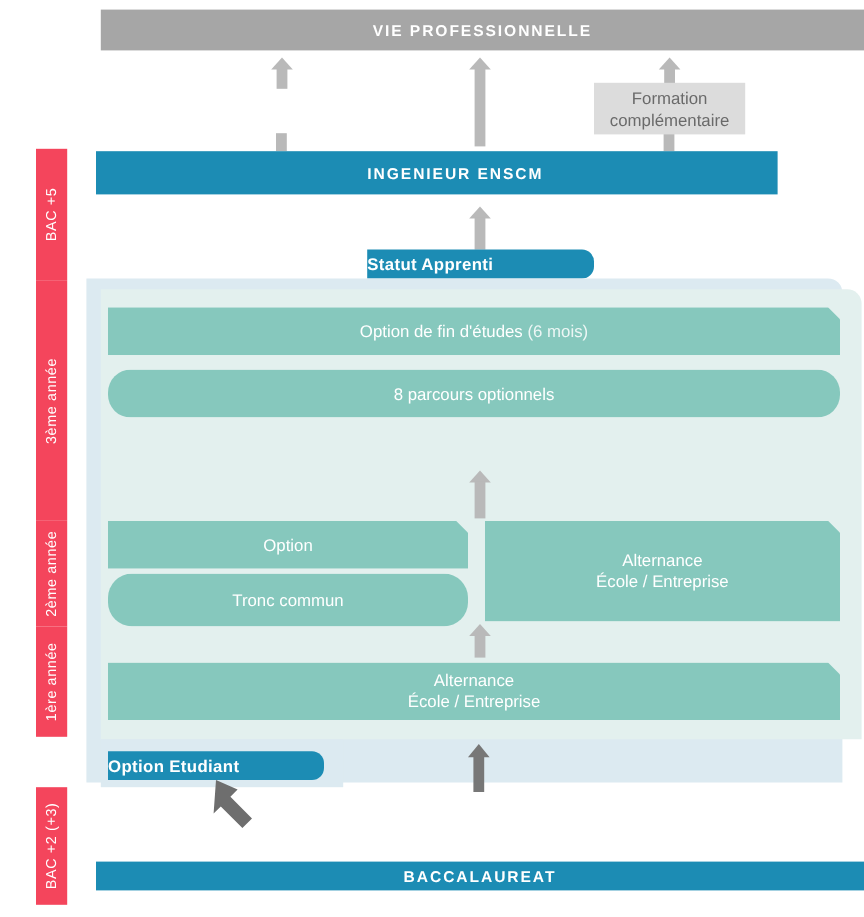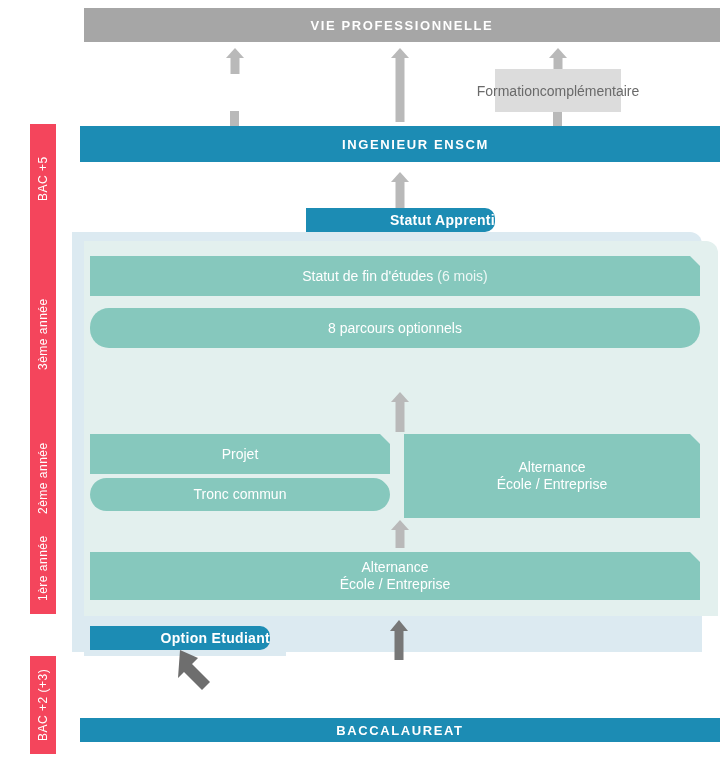--- a/index.html
+++ b/index.html
@@ -67,21 +67,21 @@
     clip-path: polygon(0 0, calc(100% - 10px) 0, 100% 10px, 100% 100%, 0 100%);
   }
   .teal .light { opacity: .85; }
 
   
   .pill {
     background: #1c8cb4;
     color: #ffffff;
     display: flex;
     align-items: center;
-    justify-content: flex-end;
+    justify-content: flex-start;
     font-size: 14px;
     font-weight: bold;
     letter-spacing: .3px;
     border-top-right-radius: 10px;
     border-bottom-right-radius: 10px;
   }
 
   
   .sur-titre {
     background: #d6d6d6;
@@ -173,62 +173,62 @@
   </div>
   <div class="arrow-up arrow-light" style="left:549px;top:48px;width:18px;height:22px;">
     <div class="head"></div>
       <div class="shaft"></div>
   </div>
 
   <div class="stub" style="left:230px;top:111px;width:9px;height:15px;"></div>
   <div class="stub" style="left:553px;top:111px;width:9px;height:15px;"></div>
 
 
-  <div class="abs grey-box" style="left:495px;top:69px;width:126px;height:43px;flex-direction:row;">
+  <div class="abs grey-box" style="left:495px;top:69px;width:126px;height:43px;flex-direction:column;">
     <span>Formation</span>
     <span>complémentaire</span>
   </div>
 
-  <div class="abs bar bar-blue" style="left:80px;top:126px;width:640px;height:36px;padding-left:31px;">
+  <div class="abs bar bar-blue" style="left:80px;top:126px;width:568px;height:36px;padding-left:31px;">
     <span>INGENIEUR ENSCM</span>
   </div>
 
   <div class="arrow-up arrow-light" style="left:391px;top:172px;width:18px;height:36px;">
     <div class="head"></div>
       <div class="shaft"></div>
   </div>
 
   <div class="abs pill" style="left:306px;top:208px;width:189px;height:24px;">
     <span>Statut Apprenti</span>
   </div>
 
   <div class="abs panel-outer" style="left:72px;top:232px;width:630px;height:420px;border-top-right-radius:12px;"></div>
 
   <div class="abs panel-inner" style="left:84px;top:241px;width:634px;height:375px;border-top-right-radius:12px;"></div>
 
   <div class="abs teal" style="left:90px;top:256px;width:610px;height:40px;">
     <span>
-      <span>Statut de fin d'études </span><span class="light">(6 mois)</span>
+      <span>Option de fin d'études </span><span class="light">(6 mois)</span>
     </span>
   </div>
 
   <div class="abs teal" style="left:90px;top:308px;width:610px;height:40px;border-radius:19px;">
     <span>8 parcours optionnels</span>
   </div>
 
   <div class="arrow-up arrow-light" style="left:391px;top:392px;width:18px;height:40px;">
     <div class="head"></div>
       <div class="shaft"></div>
   </div>
 
   <div class="abs teal" style="left:90px;top:434px;width:300px;height:40px;">
-    <span>Projet</span>
-  </div>
-
-  <div class="abs teal" style="left:90px;top:478px;width:300px;height:33px;border-radius:20px;">
+    <span>Option</span>
+  </div>
+
+  <div class="abs teal" style="left:90px;top:478px;width:300px;height:44px;border-radius:20px;">
     <span>Tronc commun</span>
   </div>
 
   <div class="abs teal" style="left:404px;top:434px;width:296px;height:84px;flex-direction:column;">
     <span>Alternance</span>
     <span>École / Entreprise</span>
   </div>
 
   <div class="arrow-up arrow-light" style="left:391px;top:520px;width:18px;height:28px;">
     <div class="head"></div>

